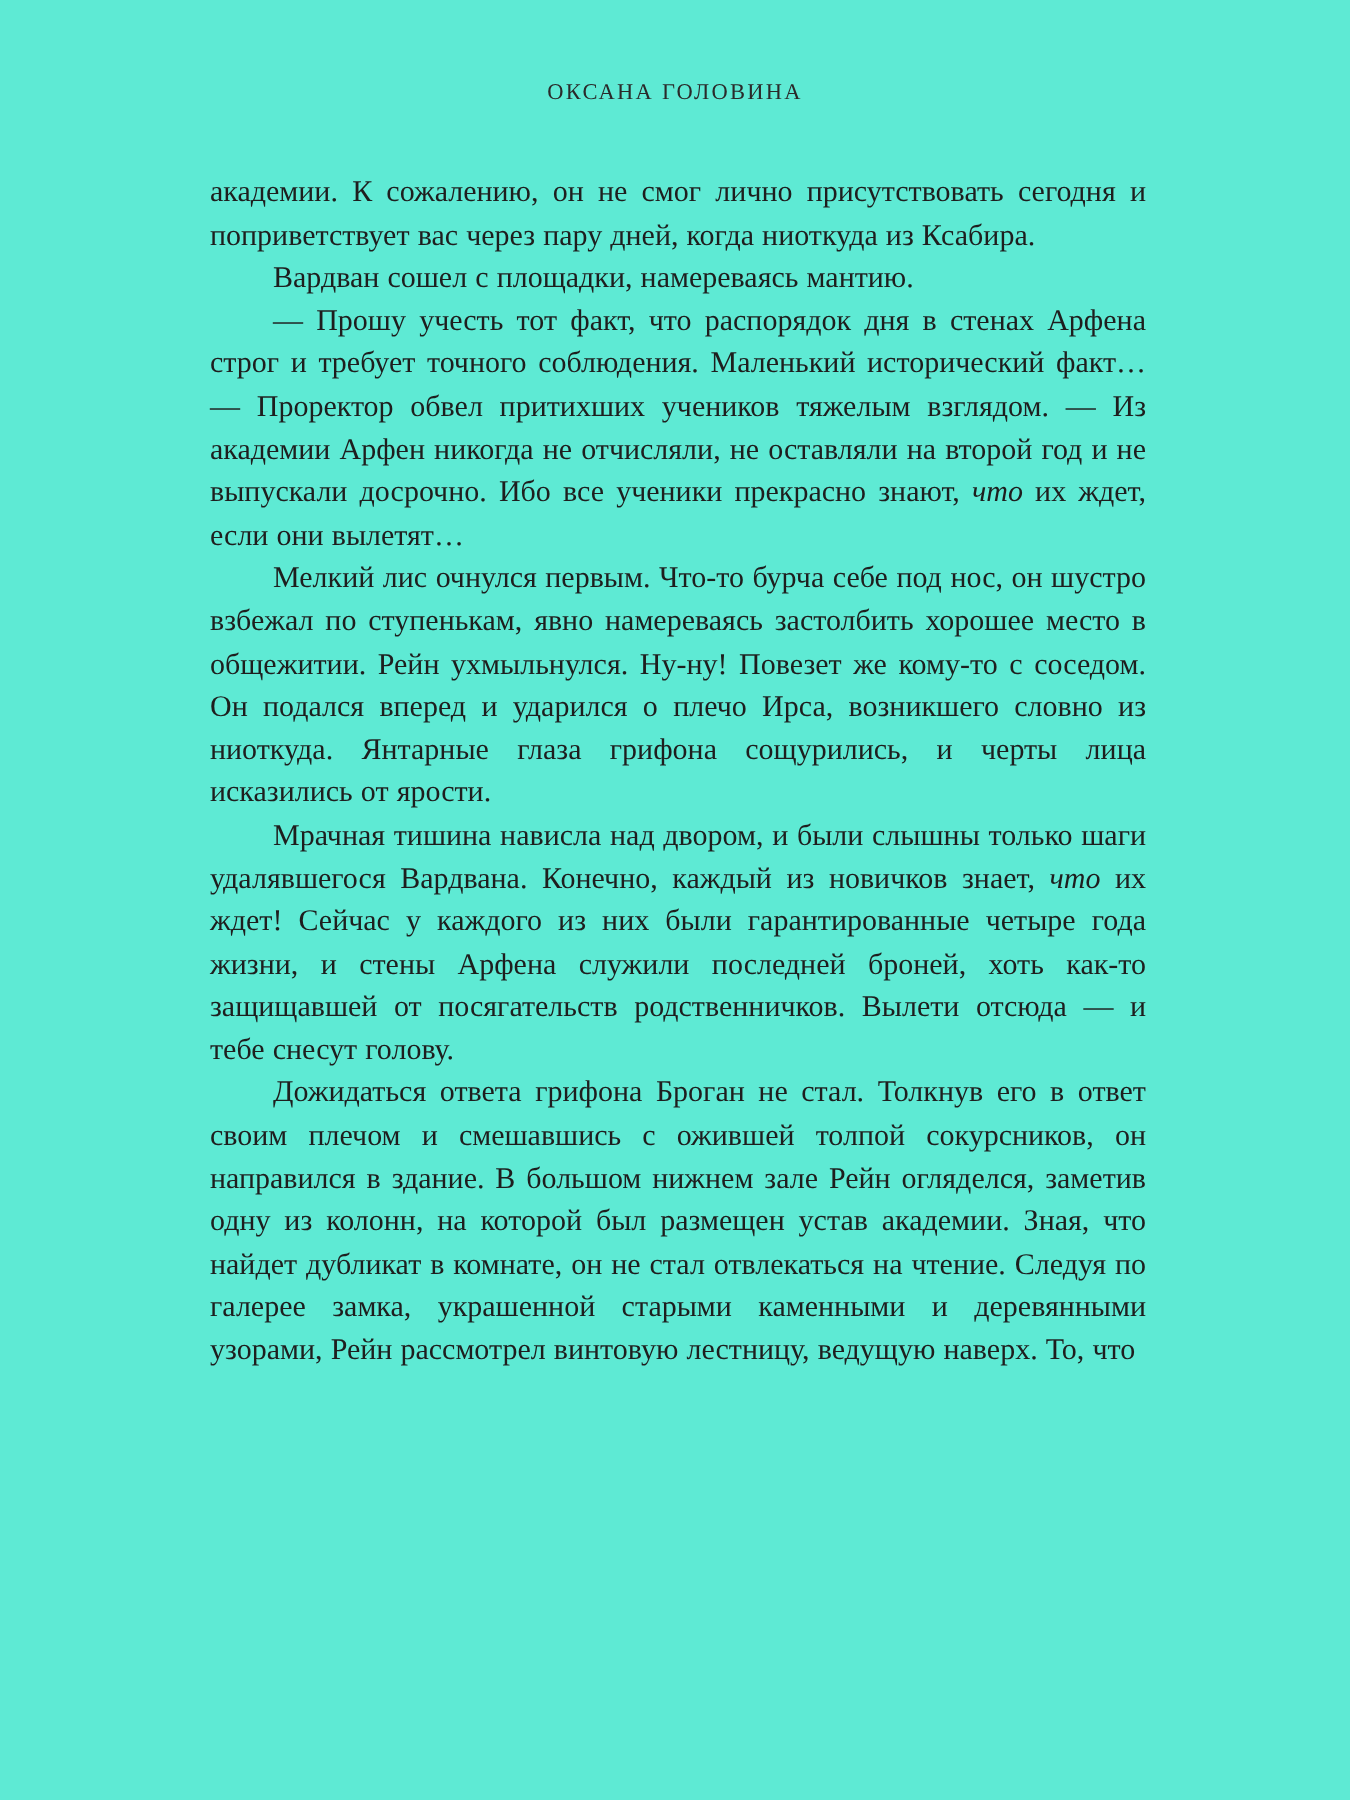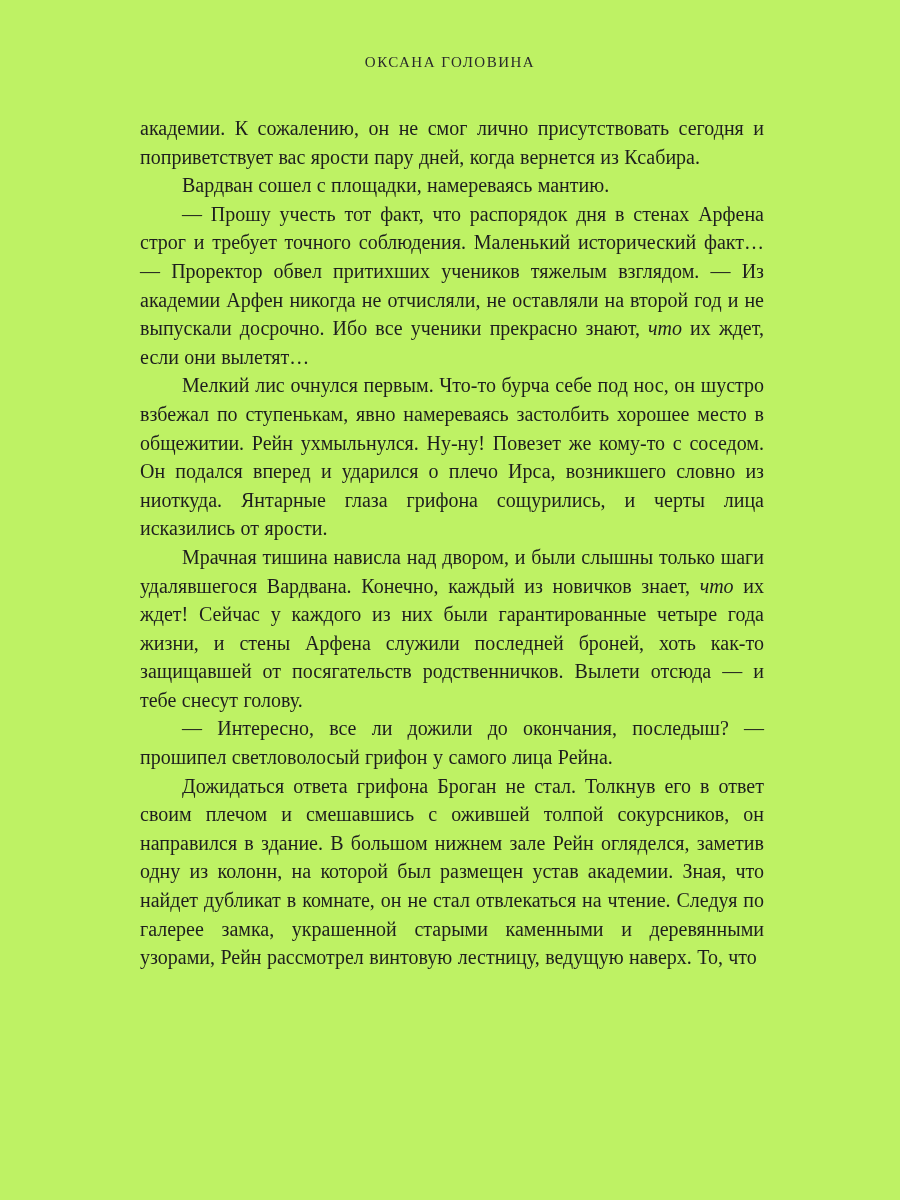--- a/index.html
+++ b/index.html
@@ -4,21 +4,21 @@
   <style>
     html, body {
       margin: 0;
       padding: 0;
       background: #ffffff;
     }
     .page {
       position: relative;
       width: 900px;
       height: 1200px;
-      background: #bef264;
+      background: #5eead4;
       font-family: "Liberation Serif", "DejaVu Serif", serif;
       color: #1e1e1e;
       overflow: hidden;
     }
     .running-header {
       position: absolute;
       top: 54px;
       left: 0;
       width: 100%;
       text-align: center;
@@ -60,22 +60,21 @@
       color: #1e1e1e;
     }
   </style>
 </head>
 <body>
 
 <div class="page">
   <div class="running-header">ОКСАНА ГОЛОВИНА</div>
 
   <div class="content">
-      <p class="no-indent"><span>академии. К сожалению, он не смог лично присутствовать сегодня и поприветствует вас ярости пару дней, когда вернется из Ксабира.</span></p>
+      <p class="no-indent"><span>академии. К сожалению, он не смог лично присутствовать сегодня и поприветствует вас через пару дней, когда ниоткуда из Ксабира.</span></p>
       <p><span>Вардван сошел с площадки, намереваясь мантию.</span></p>
       <p><span>— Прошу учесть тот факт, что распорядок дня в стенах Арфена строг и требует точного соблюдения. Маленький исторический факт… — Проректор обвел притихших учеников тяжелым взглядом. — Из академии Арфен никогда не отчисляли, не оставляли на второй год и не выпускали досрочно. Ибо все ученики прекрасно знают, </span><span class="it">что</span><span> их ждет, если они вылетят…</span></p>
       <p><span>Мелкий лис очнулся первым. Что-то бурча себе под нос, он шустро взбежал по ступенькам, явно намереваясь застолбить хорошее место в общежитии. Рейн ухмыльнулся. Ну-ну! Повезет же кому-то с соседом. Он подался вперед и ударился о плечо Ирса, возникшего словно из ниоткуда. Янтарные глаза грифона сощурились, и черты лица исказились от ярости.</span></p>
       <p><span>Мрачная тишина нависла над двором, и были слышны только шаги удалявшегося Вардвана. Конечно, каждый из новичков знает, </span><span class="it">что</span><span> их ждет! Сейчас у каждого из них были гарантированные четыре года жизни, и стены Арфена служили последней броней, хоть как-то защищавшей от посягательств родственничков. Вылети отсюда — и тебе снесут голову.</span></p>
-      <p><span>— Интересно, все ли дожили до окончания, последыш? — прошипел светловолосый грифон у самого лица Рейна.</span></p>
       <p><span>Дожидаться ответа грифона Броган не стал. Толкнув его в ответ своим плечом и смешавшись с ожившей толпой сокурсников, он направился в здание. В большом нижнем зале Рейн огляделся, заметив одну из колонн, на которой был размещен устав академии. Зная, что найдет дубликат в комнате, он не стал отвлекаться на чтение. Следуя по галерее замка, украшенной старыми каменными и деревянными узорами, Рейн рассмотрел винтовую лестницу, ведущую наверх. То, что</span></p>
     </div>
 
 </div>
 
 </body></html>

